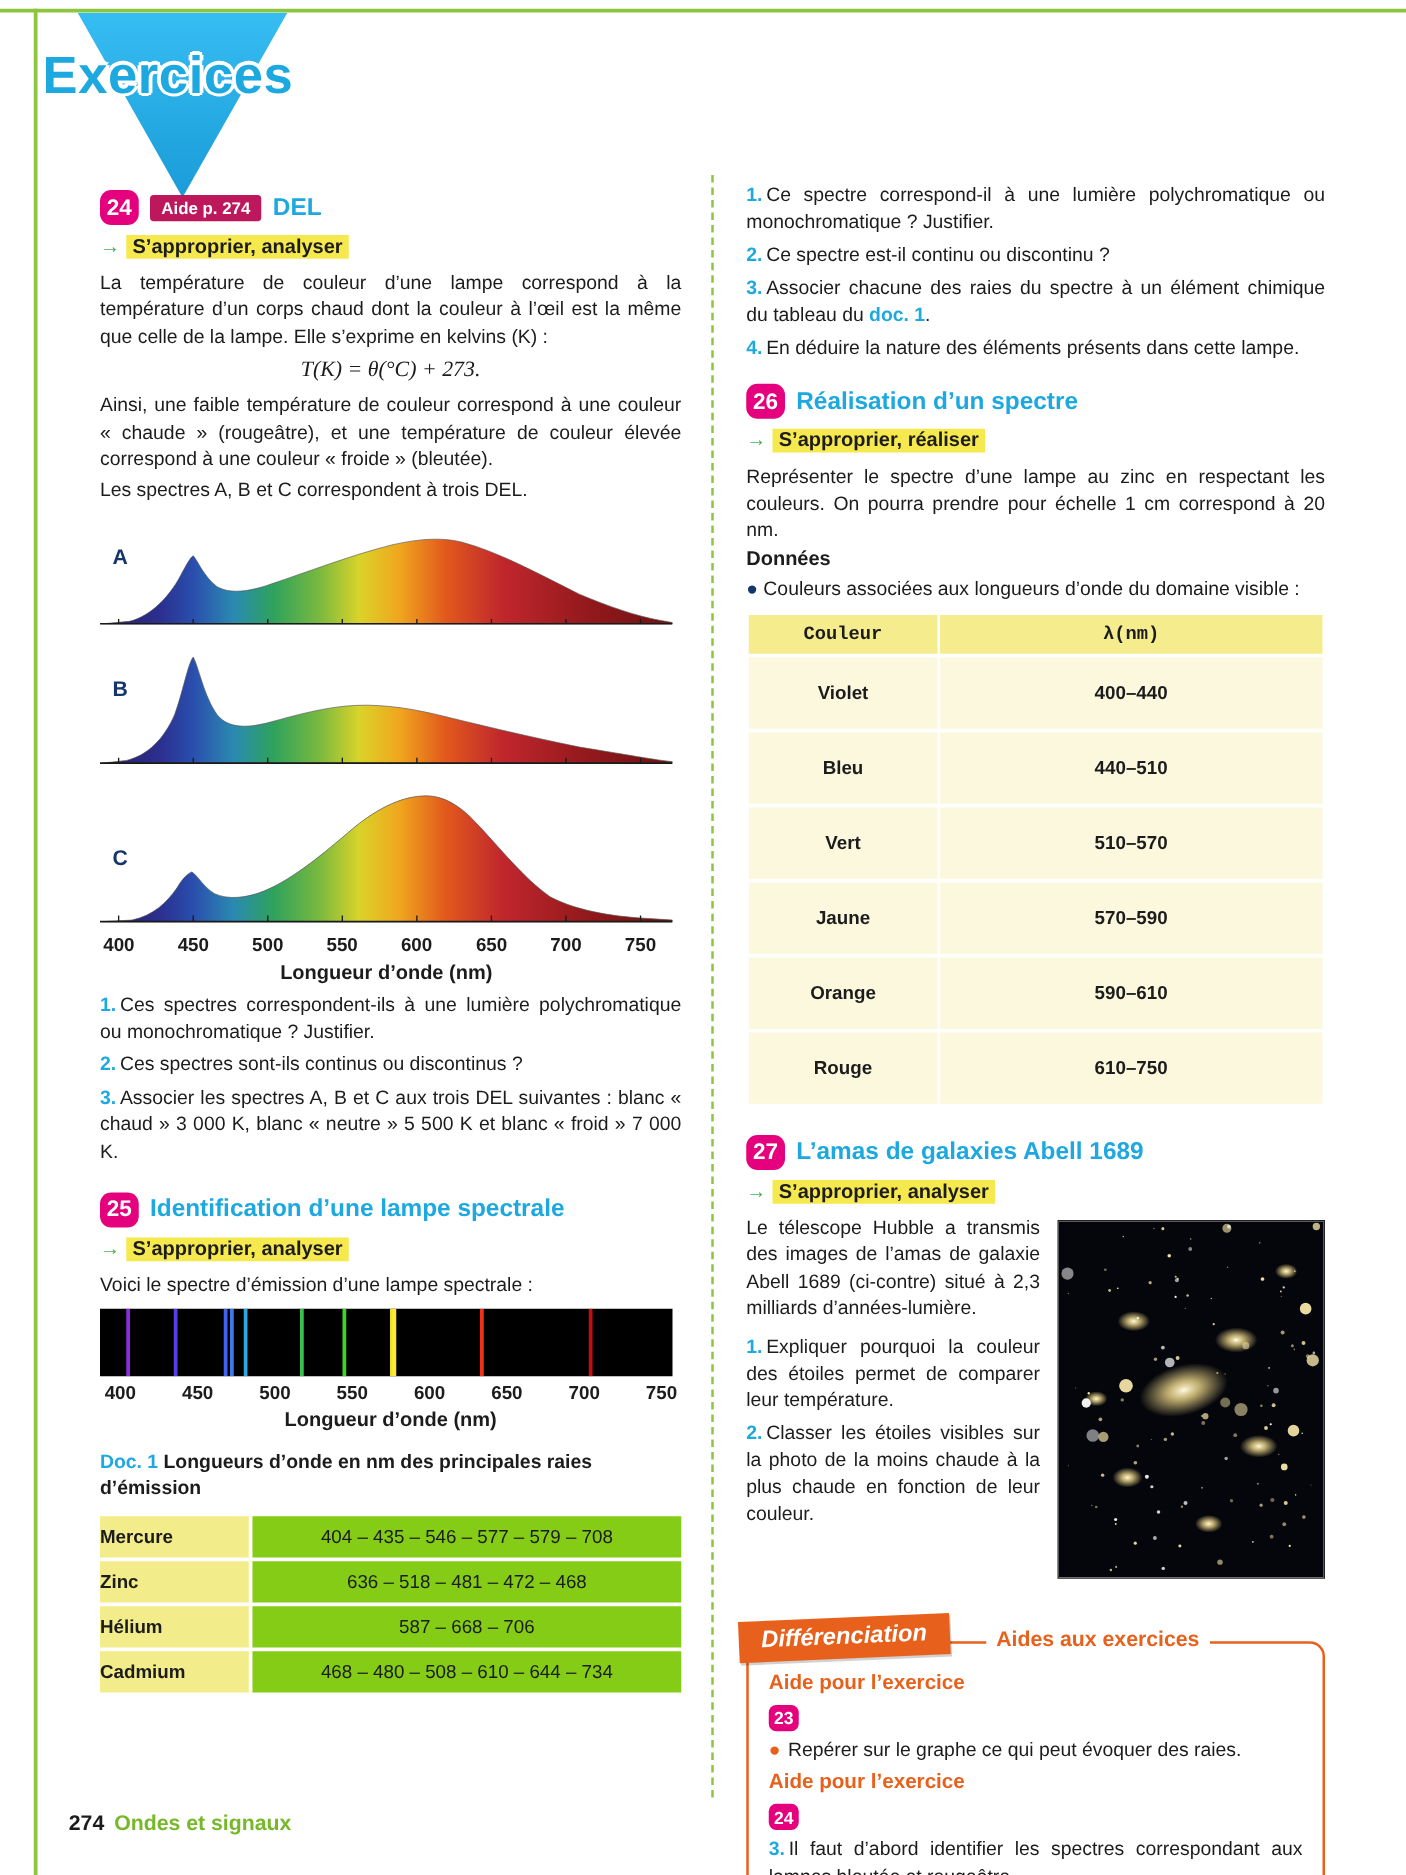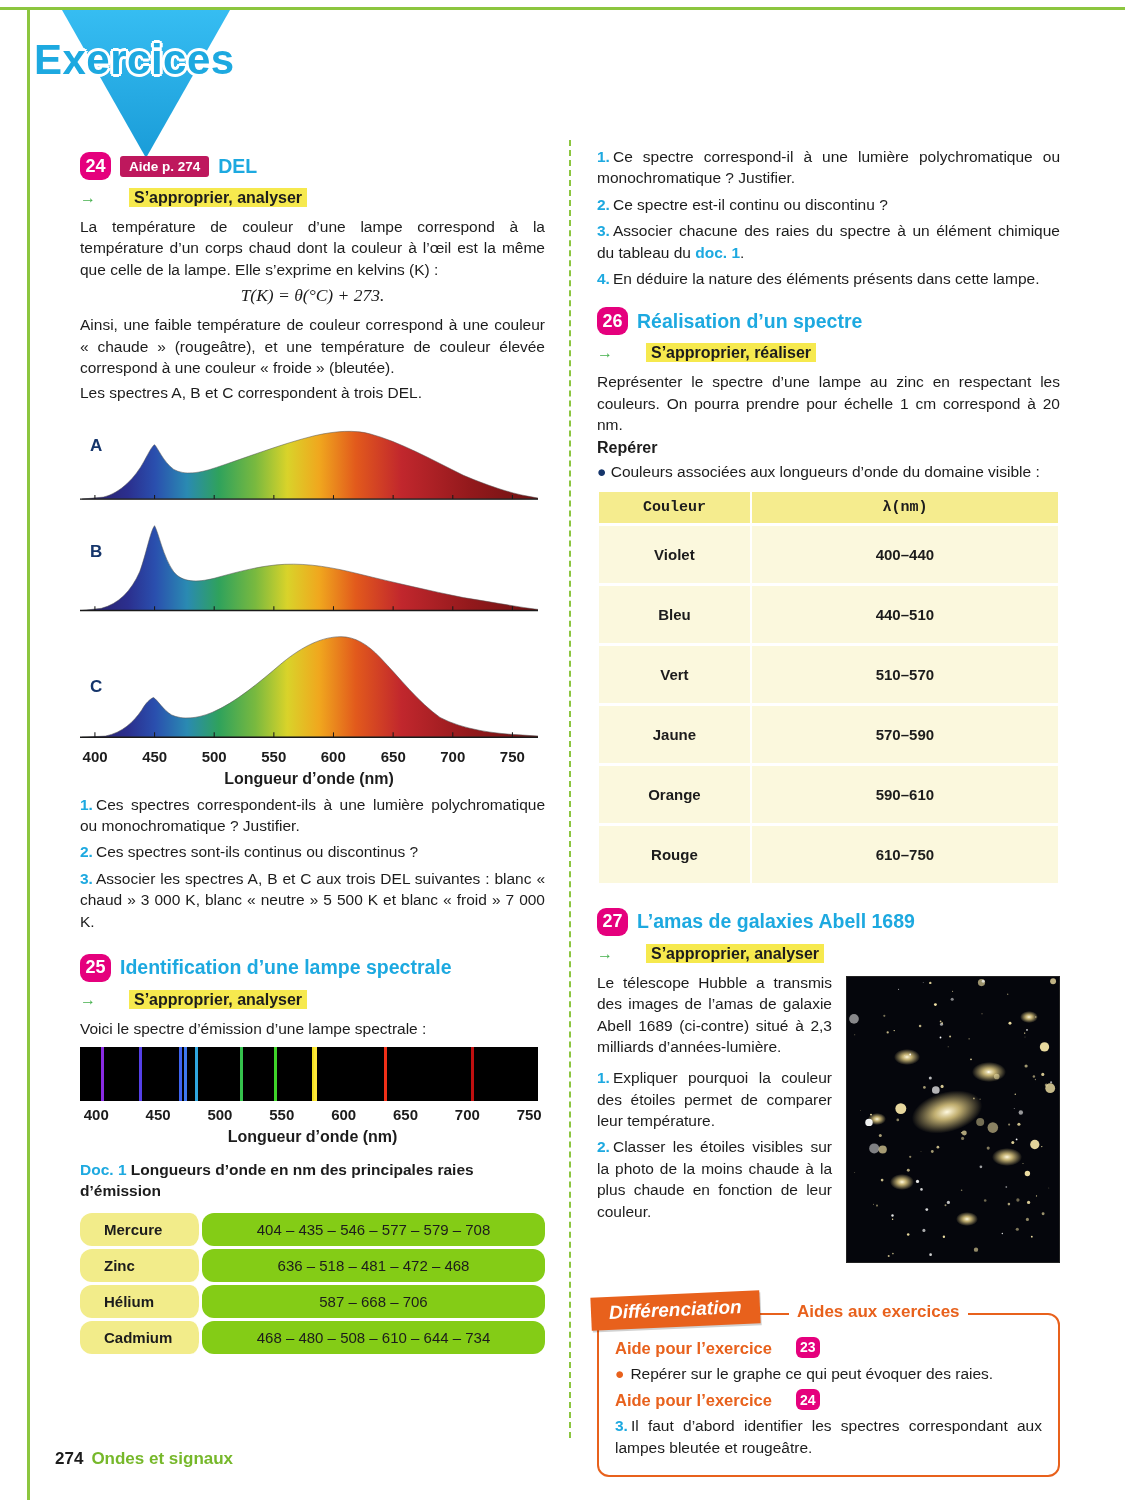--- a/index.html
+++ b/index.html
@@ -20,21 +20,21 @@
   .col-left { left:80px; top:152px; width:465px; }
   .col-right { left:597px; top:146px; width:463px; }
 
   .ex-header { display:flex; align-items:center; gap:9px; margin-bottom:9px; }
   .ex-badge { min-width:31px; height:28px; display:inline-flex; align-items:center; justify-content:center;
               background:#e5007d; color:#fff; font-weight:bold; font-size:18px; border-radius:9px; padding:0 5px; }
   .aide-tag { background:#be185d; color:#fff; font-weight:bold; font-size:13.5px; padding:3px 9px; border-radius:3px; }
   .ex-title { color:#1da9e0; font-weight:bold; font-size:19.5px; }
   .skills { margin-bottom:9px; font-size:16px; }
   .skills .arrow { color:#45b04d; font-weight:bold; margin-right:5px; }
-  .skills .hl { background:#f6e94e; font-weight:bold; padding:1px 5px;margin-left:28px; }
+  .skills .hl { background:#f6e94e; font-weight:bold; padding:1px 5px; }
   p.body { font-size:15.5px; line-height:1.38; text-align:justify; margin-bottom:4px; }
   .formula { text-align:center; font-family:"Liberation Serif",serif; font-style:italic;
              font-size:17.5px; margin:5px 0 8px; }
   .question { font-size:15.5px; line-height:1.38; text-align:justify; margin-bottom:5px; }
   .qnum { color:#1da9e0; font-weight:bold; margin-right:3px; }
   .doclink { color:#1da9e0; font-weight:bold; }
   .bold-label { font-weight:bold; font-size:16px; margin:4px 0; }
   .bullet-line { font-size:15.5px; line-height:1.38; text-align:justify; margin-bottom:5px;
                  padding-left:14px; text-indent:-14px; }
   .bullet-line .dot { color:#15356b; }
@@ -50,21 +50,21 @@
 
   
   .band-wrap { margin:8px 0 4px; }
   .band { position:relative; width:458px; height:54px; background:#000; overflow:hidden; }
   .spec-line { position:absolute; top:0; bottom:0; width:3px; }
 
   
   .doc-caption { font-size:15.5px; font-weight:bold; margin:14px 0 8px; line-height:1.35; }
   .doc-label { color:#1da9e0; }
   .doc-table { width:100%; border-collapse:separate; border-spacing:0 3px; }
-  .doc-table td { padding:8px 24px; font-size:15px;border-radius:12px; }
+  .doc-table td { padding:8px 0; font-size:15px; }
   .doc-table .el { background:#f2ec8a; font-weight:bold; width:122px; border-right:3px solid #fff; }
   .doc-table .vals { background:#84cc16; text-align:center; }
 
   
   .color-table { width:100%; border-collapse:separate; border-spacing:2px 3px; margin-top:6px; }
   .color-table th { background:#f5ec8e; font-weight:bold; font-size:15px; padding:7px;font-family:Liberation Mono, monospace; }
   .color-table td { background:#fbf8dd; font-weight:bold; font-size:15px; text-align:center; padding:20px; }
   .color-table th:first-child, .color-table td:first-child { width:33%; }
 
   
@@ -72,22 +72,22 @@
   .clearfix::after { content:""; display:block; clear:both; }
 
   
   .diff-box { position:relative; border:2.5px solid #e8611c; border-radius:12px; margin-top:44px;
               padding:18px 16px 12px; clear:both; }
   .diff-ribbon { position:absolute; top:-21px; left:-8px; background:#e8611c; color:#fff; font-weight:bold;
                  font-style:italic; font-size:19px; padding:5px 18px 6px; transform:rotate(-2.5deg);
                  box-shadow:1px 2px 0 rgba(0,0,0,.18); }
   .diff-heading { position:absolute; top:-13px; left:190px; background:#fff; padding:0 8px;
                   color:#e8611c; font-weight:bold; font-size:17px; }
-  .diff-aide { color:#e8611c; font-weight:bold; font-size:16.5px; display:flex; align-items:flex-end;
-               gap:24px; margin:4px 0 5px; }
+  .diff-aide { color:#e8611c; font-weight:bold; font-size:16.5px; display:flex; align-items:flex-start;
+               gap:8px; margin:4px 0 5px;flex-direction:column; }
   .mini-badge { min-width:24px; height:21px; display:inline-flex; align-items:center; justify-content:center;
                 background:#e5007d; color:#fff; font-weight:bold; font-size:14px; border-radius:6px; }
   .diff-text { font-size:15.5px; line-height:1.38; margin-bottom:5px; text-align:justify; }
   .diff-text .dot { color:#e8611c; margin-right:6px; }
 
   .footer { position:absolute; left:55px; top:1449px; font-size:17px; font-weight:bold; }
   .footer .chapter { color:#76b82a; margin-left:8px; }
 </style>
 </head>
 <body>
@@ -298,21 +298,21 @@
 
     <div style="margin-top:18px;">
       <div class="ex-header">
         <span class="ex-badge">26</span>
         <span class="ex-title">Réalisation d’un spectre</span>
       </div>
       <div class="skills">
         <span class="arrow">→</span><span class="hl">S’approprier, réaliser</span>
       </div>
       <p class="body">Représenter le spectre d’une lampe au zinc en respectant les couleurs. On pourra prendre pour échelle 1 cm correspond à 20 nm.</p>
-      <div class="bold-label">Repérer</div>
+      <div class="bold-label">Données</div>
       <p class="bullet-line">
         <span class="dot">●</span> <span>Couleurs associées aux longueurs d’onde du domaine visible :</span>
       </p>
       <table class="color-table">
         <thead>
           <tr>
             <th>Couleur</th>
             <th>λ(nm)</th>
           </tr>
         </thead>

